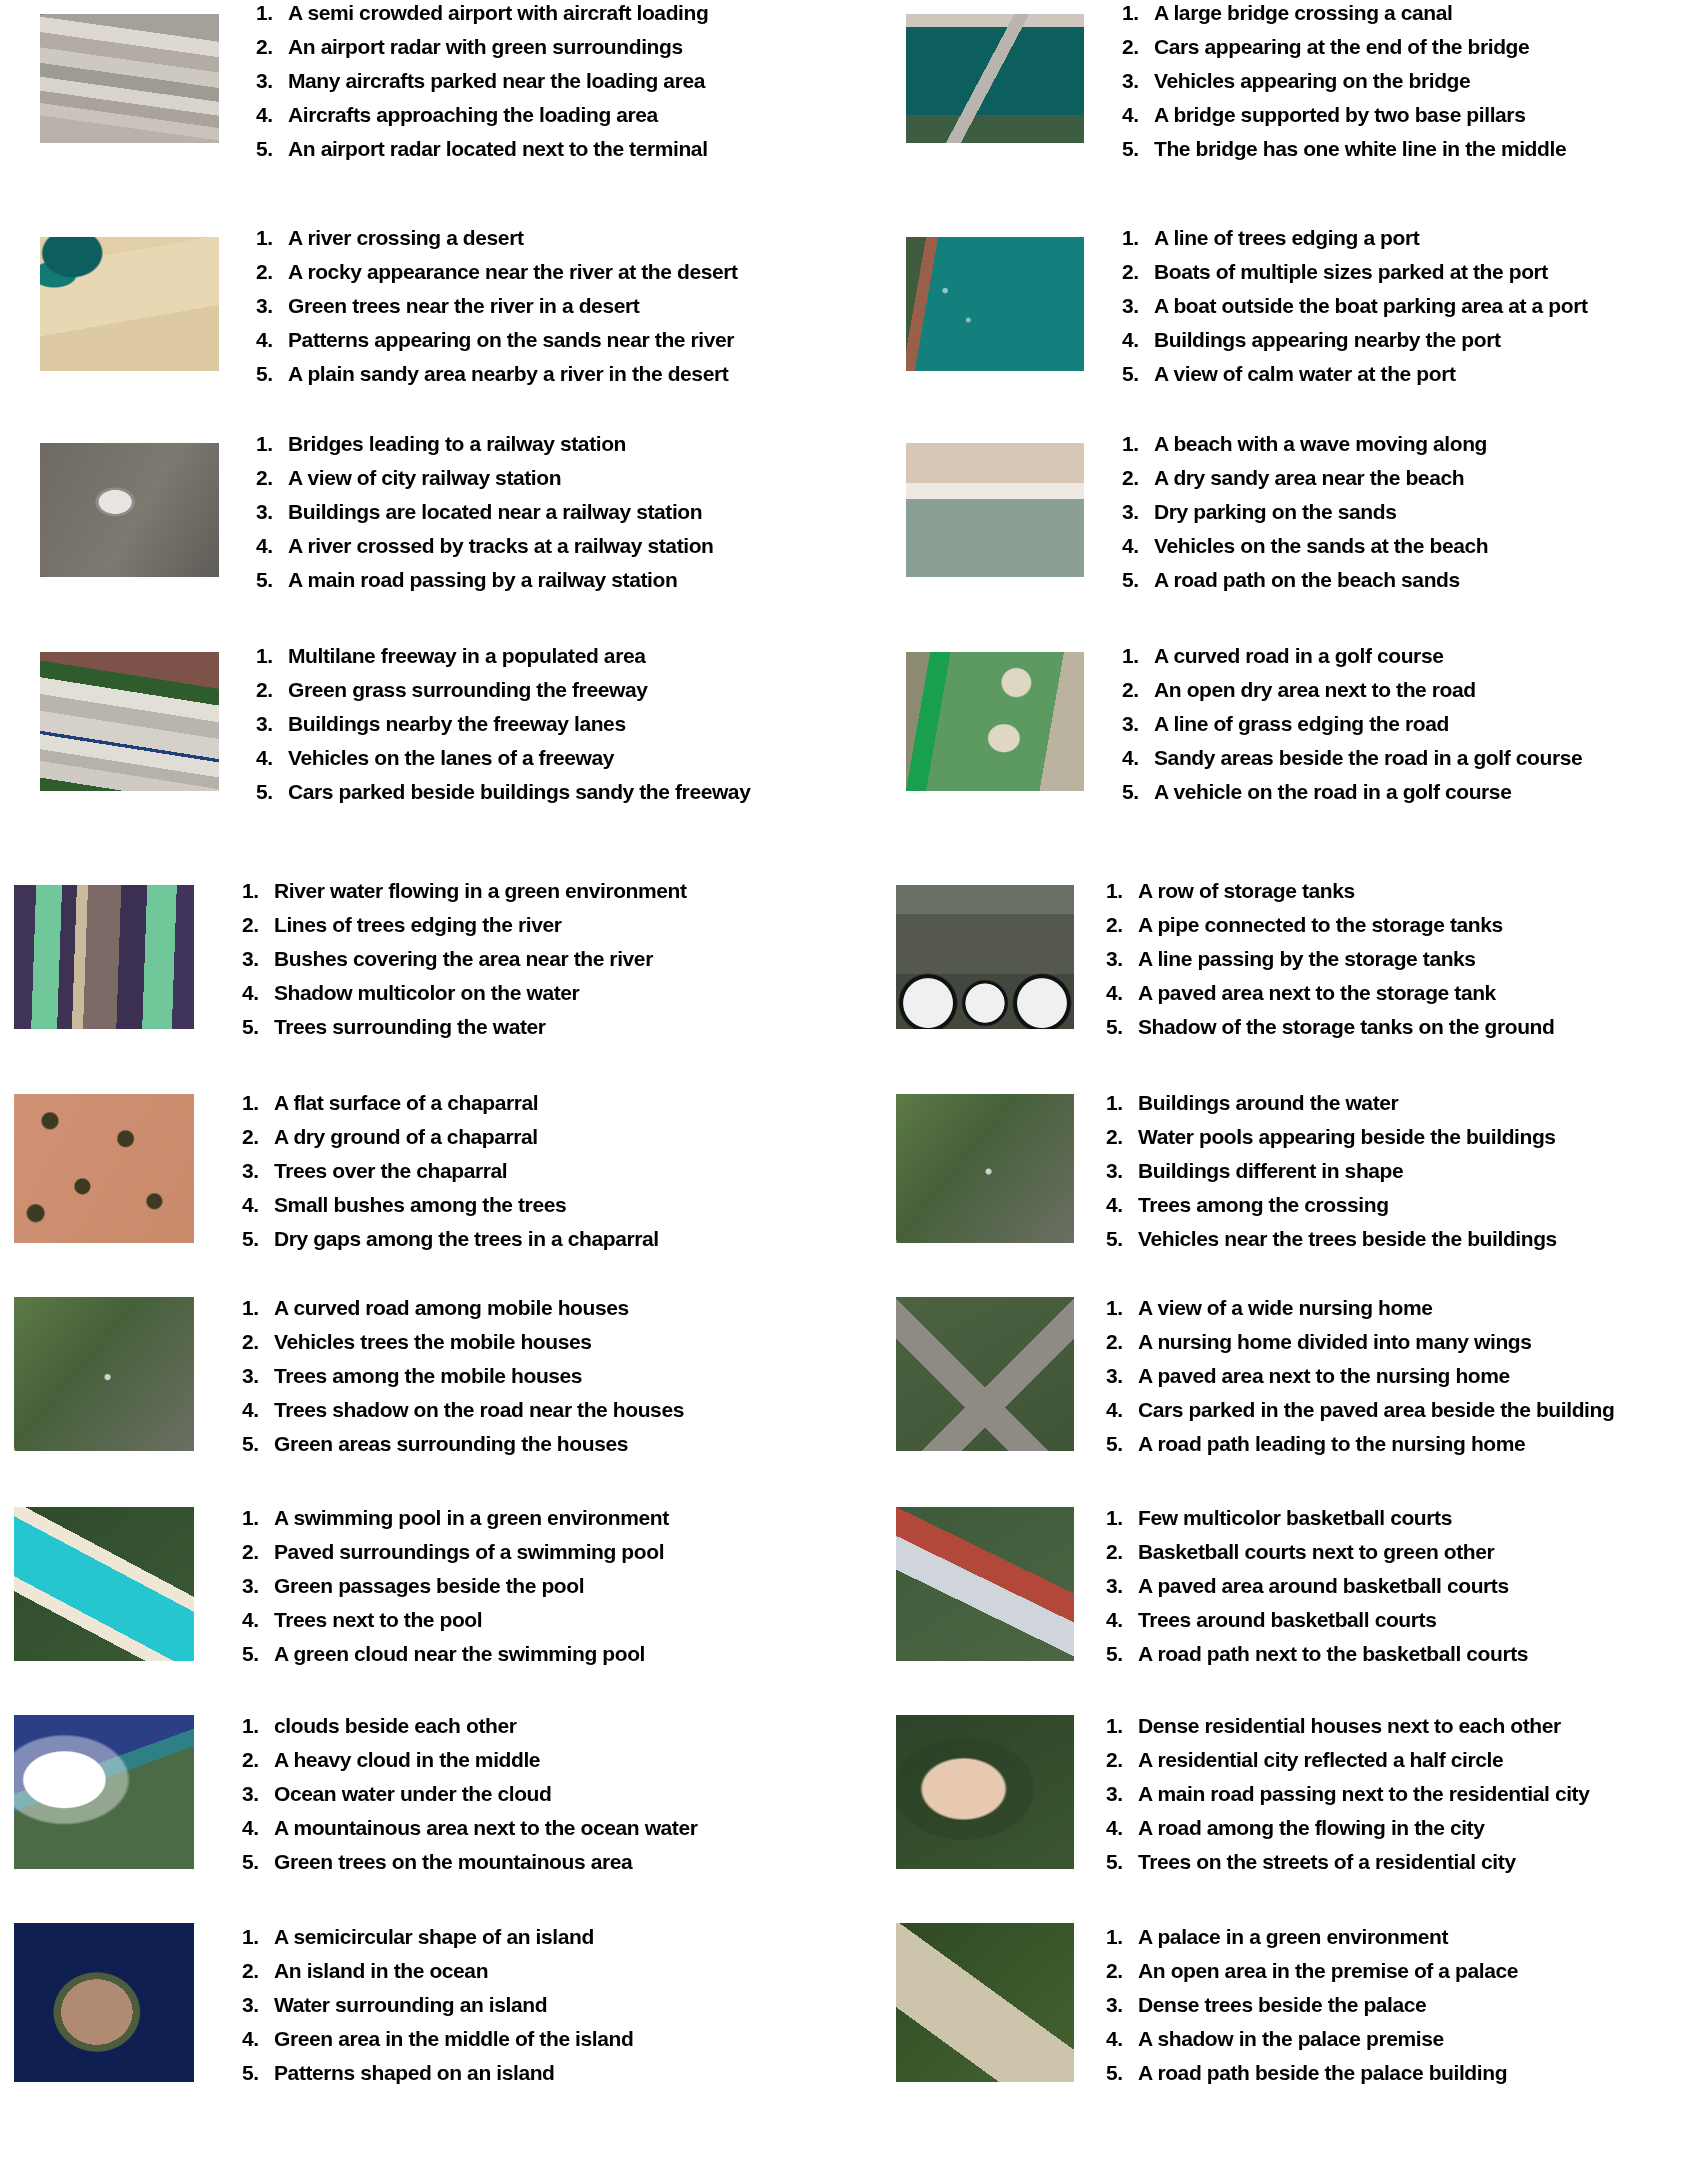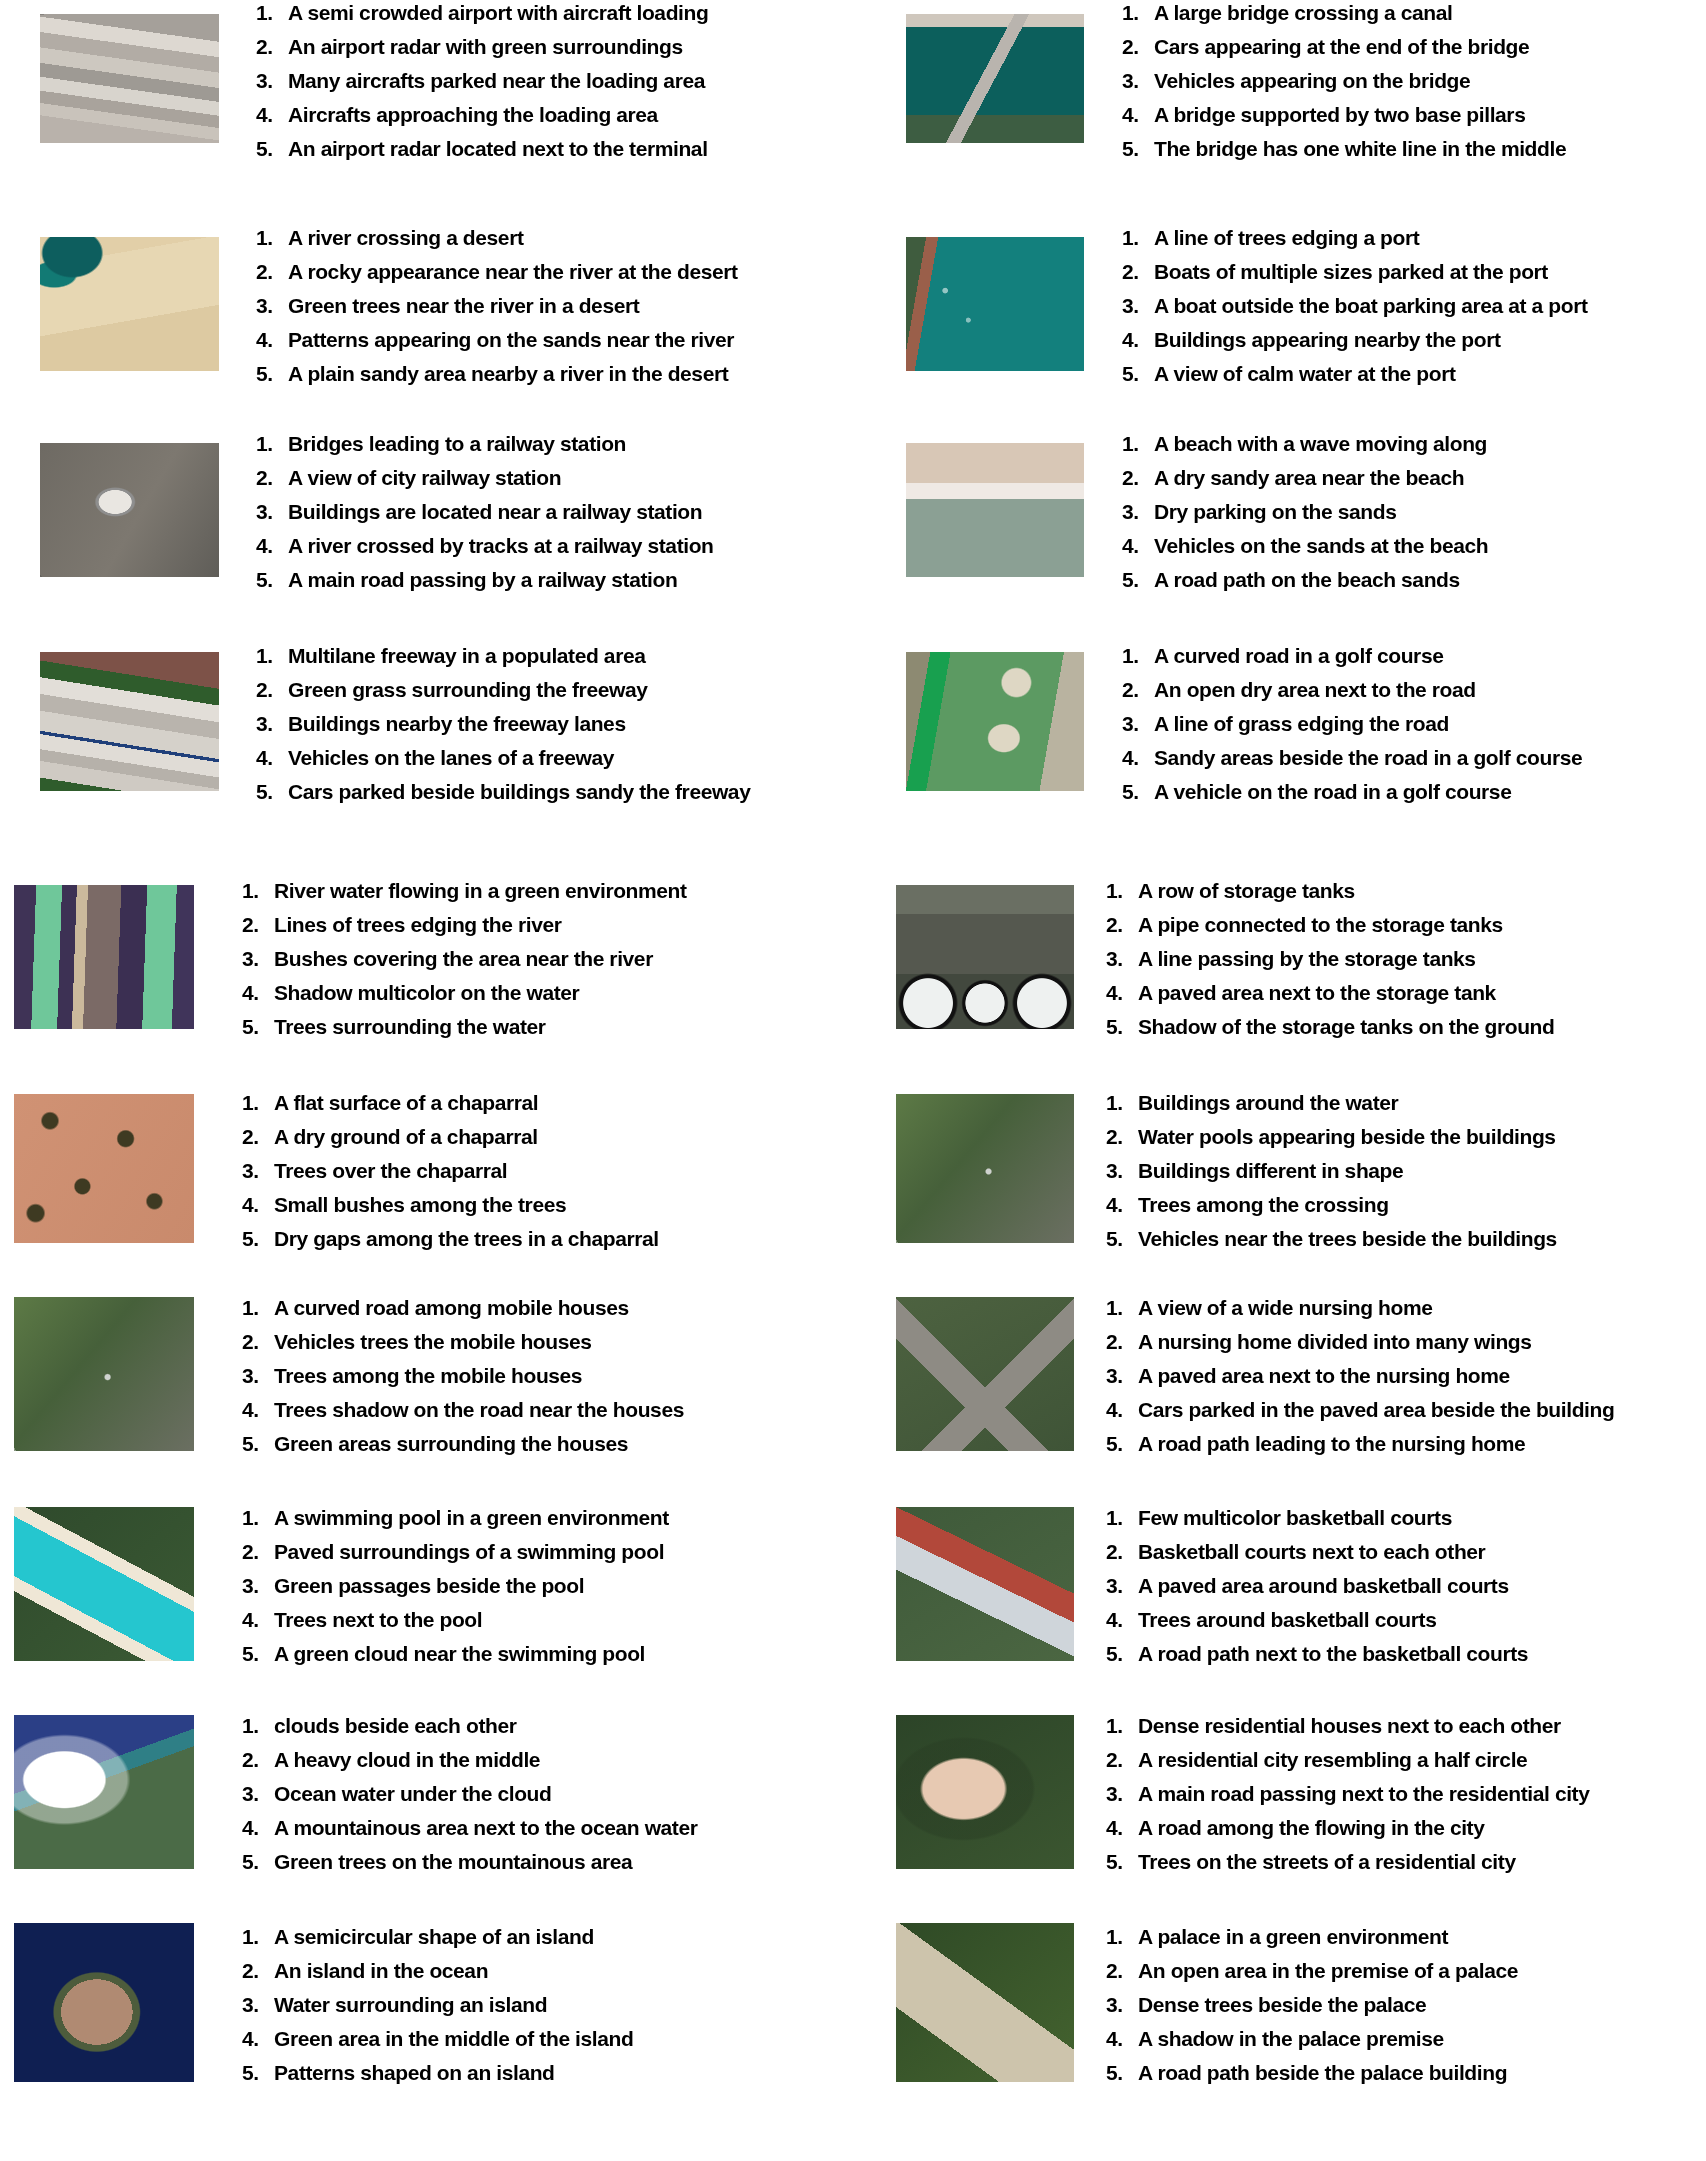--- a/index.html
+++ b/index.html
@@ -480,21 +480,21 @@
       </li>
     </ol>
     <div class="thumb tex-courts" style="position: absolute; left: 896px; top: 1507px; width: 178px; height: 154px;"></div>
     <ol class="caption-list" style="position: absolute; left: 1106px; top: 1501px;">
       <li class="caption-item" style="height: 34px; line-height: 34px;">
         <span class="caption-num">1.</span>
         <span class="caption-text">Few multicolor basketball courts</span>
       </li>
       <li class="caption-item" style="height: 34px; line-height: 34px;">
         <span class="caption-num">2.</span>
-        <span class="caption-text">Basketball courts next to each other</span>
+        <span class="caption-text">Basketball courts next to green other</span>
       </li>
       <li class="caption-item" style="height: 34px; line-height: 34px;">
         <span class="caption-num">3.</span>
         <span class="caption-text">A paved area around basketball courts</span>
       </li>
       <li class="caption-item" style="height: 34px; line-height: 34px;">
         <span class="caption-num">4.</span>
         <span class="caption-text">Trees around basketball courts</span>
       </li>
       <li class="caption-item" style="height: 34px; line-height: 34px;">
@@ -526,21 +526,21 @@
       </li>
     </ol>
     <div class="thumb tex-resid" style="position: absolute; left: 896px; top: 1715px; width: 178px; height: 154px;"></div>
     <ol class="caption-list" style="position: absolute; left: 1106px; top: 1709px;">
       <li class="caption-item" style="height: 34px; line-height: 34px;">
         <span class="caption-num">1.</span>
         <span class="caption-text">Dense residential houses next to each other</span>
       </li>
       <li class="caption-item" style="height: 34px; line-height: 34px;">
         <span class="caption-num">2.</span>
-        <span class="caption-text">A residential city resembling a half circle</span>
+        <span class="caption-text">A residential city reflected a half circle</span>
       </li>
       <li class="caption-item" style="height: 34px; line-height: 34px;">
         <span class="caption-num">3.</span>
         <span class="caption-text">A main road passing next to the residential city</span>
       </li>
       <li class="caption-item" style="height: 34px; line-height: 34px;">
         <span class="caption-num">4.</span>
         <span class="caption-text">A road among the flowing in the city</span>
       </li>
       <li class="caption-item" style="height: 34px; line-height: 34px;">

